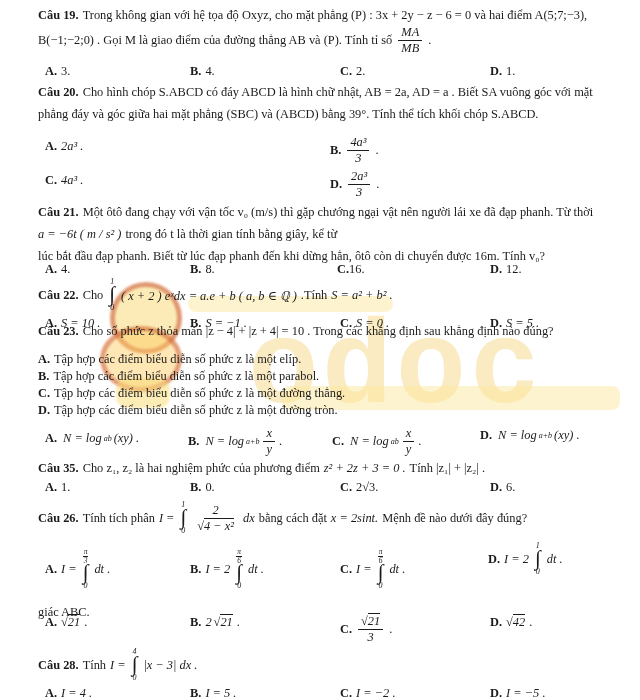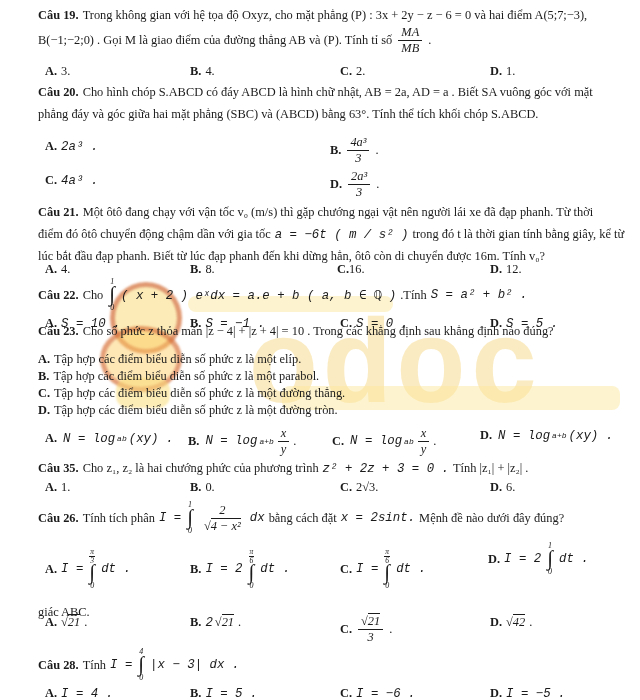--- a/index.html
+++ b/index.html
@@ -1,21 +1,21 @@
 <!DOCTYPE html>
 <html><head>
 <meta charset="utf-8">
 <style>
   html,body{margin:0;padding:0;background:#ffffff;}
   .page{position:relative;width:640px;height:700px;background:#ffffff;overflow:hidden;
         font-family:"Liberation Serif","DejaVu Serif",serif;font-size:12.4px;color:#1b1b1b;}
   .line{position:absolute;left:38px;white-space:nowrap;z-index:1;display:flex;align-items:center;gap:4px;}
   .opt{position:absolute;white-space:nowrap;z-index:1;display:flex;align-items:center;gap:4px;}
   .b{font-weight:bold;}
-  .m{font-style:italic;font-family:Liberation Mono, monospace;}
+  .m{font-style:italic;}
   .optlbl{font-weight:bold;}
   
   .frac{display:inline-flex;flex-direction:column;align-items:center;vertical-align:middle;line-height:1.2;margin:0 2px;}
   .frac .num{border-bottom:1px solid #1b1b1b;padding:0 3px;font-style:italic;}
   .frac .den{font-style:italic;padding:0 3px;}
   
   .intg{display:inline-flex;flex-direction:column;align-items:center;line-height:1;margin:0 2px;}
   .intg .lim{font-size:8px;line-height:1;font-style:italic;}
   .intg .isym{font-size:21px;line-height:.85;}
   .minifrac{display:inline-flex;flex-direction:column;align-items:center;font-size:7.5px;font-style:italic;line-height:1.05;}
@@ -81,21 +81,21 @@
   <span class="opt" style="left:490px;top:64px">
       <span class="optlbl">D.</span>
       <span>1.</span>
     </span>
 
   <div class="line" style="top:85px">
     <span class="b">Câu 20.</span>
     <span>Cho hình chóp S.ABCD có đáy ABCD là hình chữ nhật,  AB = 2a, AD = a . Biết SA vuông góc với mặt</span>
   </div>
   <div class="line" style="top:107px">
-    <span>phẳng đáy và góc giữa hai mặt phẳng (SBC) và (ABCD) bằng 63°. Tính thể tích khối chóp S.ABCD.</span>
+    <span>phẳng đáy và góc giữa hai mặt phẳng (SBC) và (ABCD) bằng 39°. Tính thể tích khối chóp S.ABCD.</span>
   </div>
   <span class="opt" style="left:45px;top:139px">
       <span class="optlbl">A.</span>
       <span class="m">2a³ .</span>
     </span>
   <span class="opt" style="left:330px;top:131px;height:38px">
     <span class="optlbl">B.</span>
     <span class="frac">
       <span class="num">4a³</span>
       <span class="den">3</span>
@@ -113,21 +113,20 @@
       <span class="den">3</span>
     </span>
     <span>.</span>
   </span>
 
   <div class="line" style="top:205px">
     <span class="b">Câu 21.</span>
     <span>Một ôtô đang chạy với vận tốc v₀ (m/s) thì gặp chướng ngại vật nên người lái xe đã đạp phanh. Từ thời</span>
   </div>
   <div class="line" style="top:227px">
-    <span>điểm đó ôtô chuyển động chậm dần với gia tốc</span>
     <span class="m">a = −6t ( m / s² )</span>
     <span>trong đó t là thời gian tính bằng giây, kể từ</span>
   </div>
   <div class="line" style="top:249px">
     <span>lúc bắt đầu đạp phanh. Biết từ lúc đạp phanh đến khi dừng hẳn, ôtô còn di chuyển được 16m. Tính v₀?</span>
   </div>
   <span class="opt" style="left:45px;top:262px">
       <span class="optlbl">A.</span>
       <span>4.</span>
     </span>
@@ -222,21 +221,21 @@
   </span>
   <span class="opt" style="left:480px;top:428px;gap:2px">
     <span class="optlbl" style="margin-right:4px">D.</span>
     <span class="m">N = log</span>
     <sub style="font-size:8px" class="m">a+b</sub>
     <span class="m">(xy) .</span>
   </span>
 
   <div class="line" style="top:461px">
     <span class="b">Câu 35.</span>
-    <span>Cho  z₁, z₂ là hai chướng phức của phương trình</span>
+    <span>Cho  z₁, z₂ là hai nghiệm phức của phương điểm</span>
     <span class="m">z² + 2z + 3 = 0 .</span>
     <span>Tính  |z₁| + |z₂| .</span>
   </div>
   <span class="opt" style="left:45px;top:480px">
       <span class="optlbl">A.</span>
       <span>1.</span>
     </span>
   <span class="opt" style="left:190px;top:480px">
       <span class="optlbl">B.</span>
       <span>0.</span>
@@ -362,20 +361,20 @@
   <span class="opt" style="left:45px;top:686px">
       <span class="optlbl">A.</span>
       <span class="m">I = 4 .</span>
     </span>
   <span class="opt" style="left:190px;top:686px">
       <span class="optlbl">B.</span>
       <span class="m">I = 5 .</span>
     </span>
   <span class="opt" style="left:340px;top:686px">
       <span class="optlbl">C.</span>
-      <span class="m">I = −6 .</span>
+      <span class="m">I = −2 .</span>
     </span>
   <span class="opt" style="left:490px;top:686px">
       <span class="optlbl">D.</span>
       <span class="m">I = −5 .</span>
     </span>
 
 </div>
 
 </body></html>

